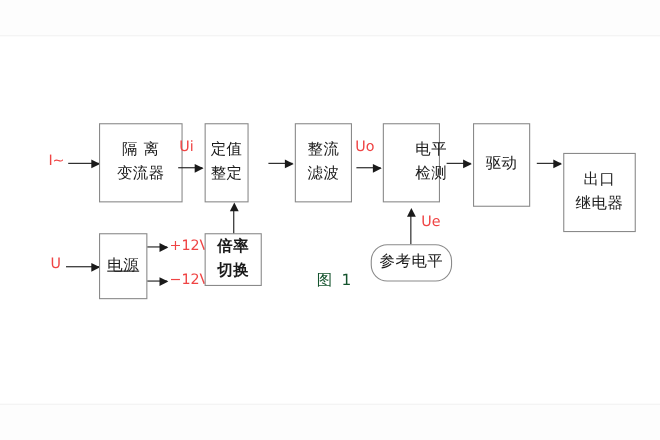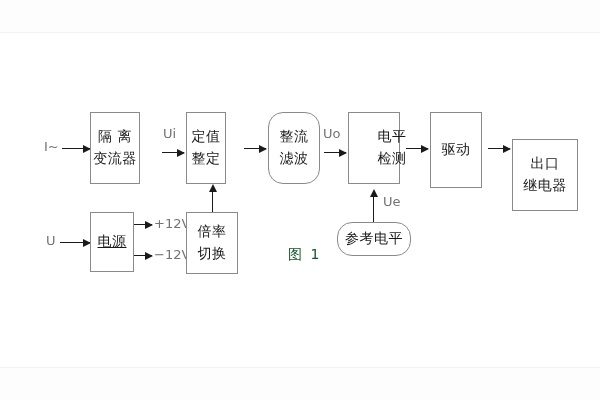--- a/index.html
+++ b/index.html
@@ -43,21 +43,21 @@
     color: #1a1a1a;
     font-size: 14px;
     line-height: 1.55;
     letter-spacing: 0.5px;
   }
   .box .ln {
     white-space: nowrap;
   }
   .label {
     position: absolute;
-    color: #737373;
+    color: #ef4444;
     font-size: 13px;
     white-space: nowrap;
   }
   
   .harrow {
     position: absolute;
     height: 1px;
     background: #1a1a1a;
   }
   .harrow::after {
@@ -107,36 +107,36 @@
 
 <div id="canvas">
   <div class="frame"></div>
 
   <div class="label" style="left:44px; top:139px;">I~</div>
 
   <div class="lead" style="left:62px; top:148px; width:8px;"></div>
 
   <div class="harrow" style="left:70px; top:148px; width:20px;"></div>
 
-  <div class="box" style="left:90px; top:112px; width:50px; height:72px;">
+  <div class="box" style="left:90px; top:112px; width:76px; height:72px;">
     <span class="ln">隔 离</span>
     <span class="ln">变流器</span>
   </div>
 
   <div class="label" style="left:163px; top:126px;">Ui</div>
   <div class="harrow" style="left:162px; top:152px; width:22px;"></div>
 
   <div class="box" style="left:186px; top:112px; width:40px; height:72px;">
     <span class="ln">定值</span>
     <span class="ln">整定</span>
   </div>
 
   <div class="harrow" style="left:244px; top:148px; width:22px;"></div>
 
-  <div class="box" style="left:268px; top:112px; width:52px; height:72px;border-radius:15px;">
+  <div class="box" style="left:268px; top:112px; width:52px; height:72px;">
     <span class="ln">整流</span>
     <span class="ln">滤波</span>
   </div>
 
   <div class="label" style="left:323px; top:126px;text-align:center;">Uo</div>
   <div class="harrow" style="left:324px; top:152px; width:22px;"></div>
 
   <div class="box" style="left:348px; top:112px; width:52px; height:72px;padding-left:36px;">
     <span class="ln">电平</span>
     <span class="ln">检测</span>
@@ -162,21 +162,21 @@
   <div class="box" style="left:90px; top:212px; width:44px; height:60px;text-decoration:underline;">
     <span class="ln">电源</span>
   </div>
 
   <div class="harrow" style="left:134px; top:224px; width:18px;"></div>
   <div class="label" style="left:154px; top:216px;">+12V</div>
 
   <div class="harrow" style="left:134px; top:255px; width:18px;"></div>
   <div class="label" style="left:154px; top:247px;">−12V</div>
 
-  <div class="box" style="left:186px; top:212px; width:52px; height:62px;">
+  <div class="box" style="left:186px; top:212px; width:52px; height:48px;font-weight:bold;">
     <span class="ln">倍率</span>
     <span class="ln">切换</span>
   </div>
 
   <div class="varrow" style="left:212px; top:191px; height:21px;"></div>
 
   <div class="label" style="left:383px; top:194px;">Ue</div>
   <div class="varrow" style="left:373px; top:196px; height:26px;"></div>
 
   <div class="box" style="left:337px; top:222px; width:74px; height:34px;border-radius:15px;">

